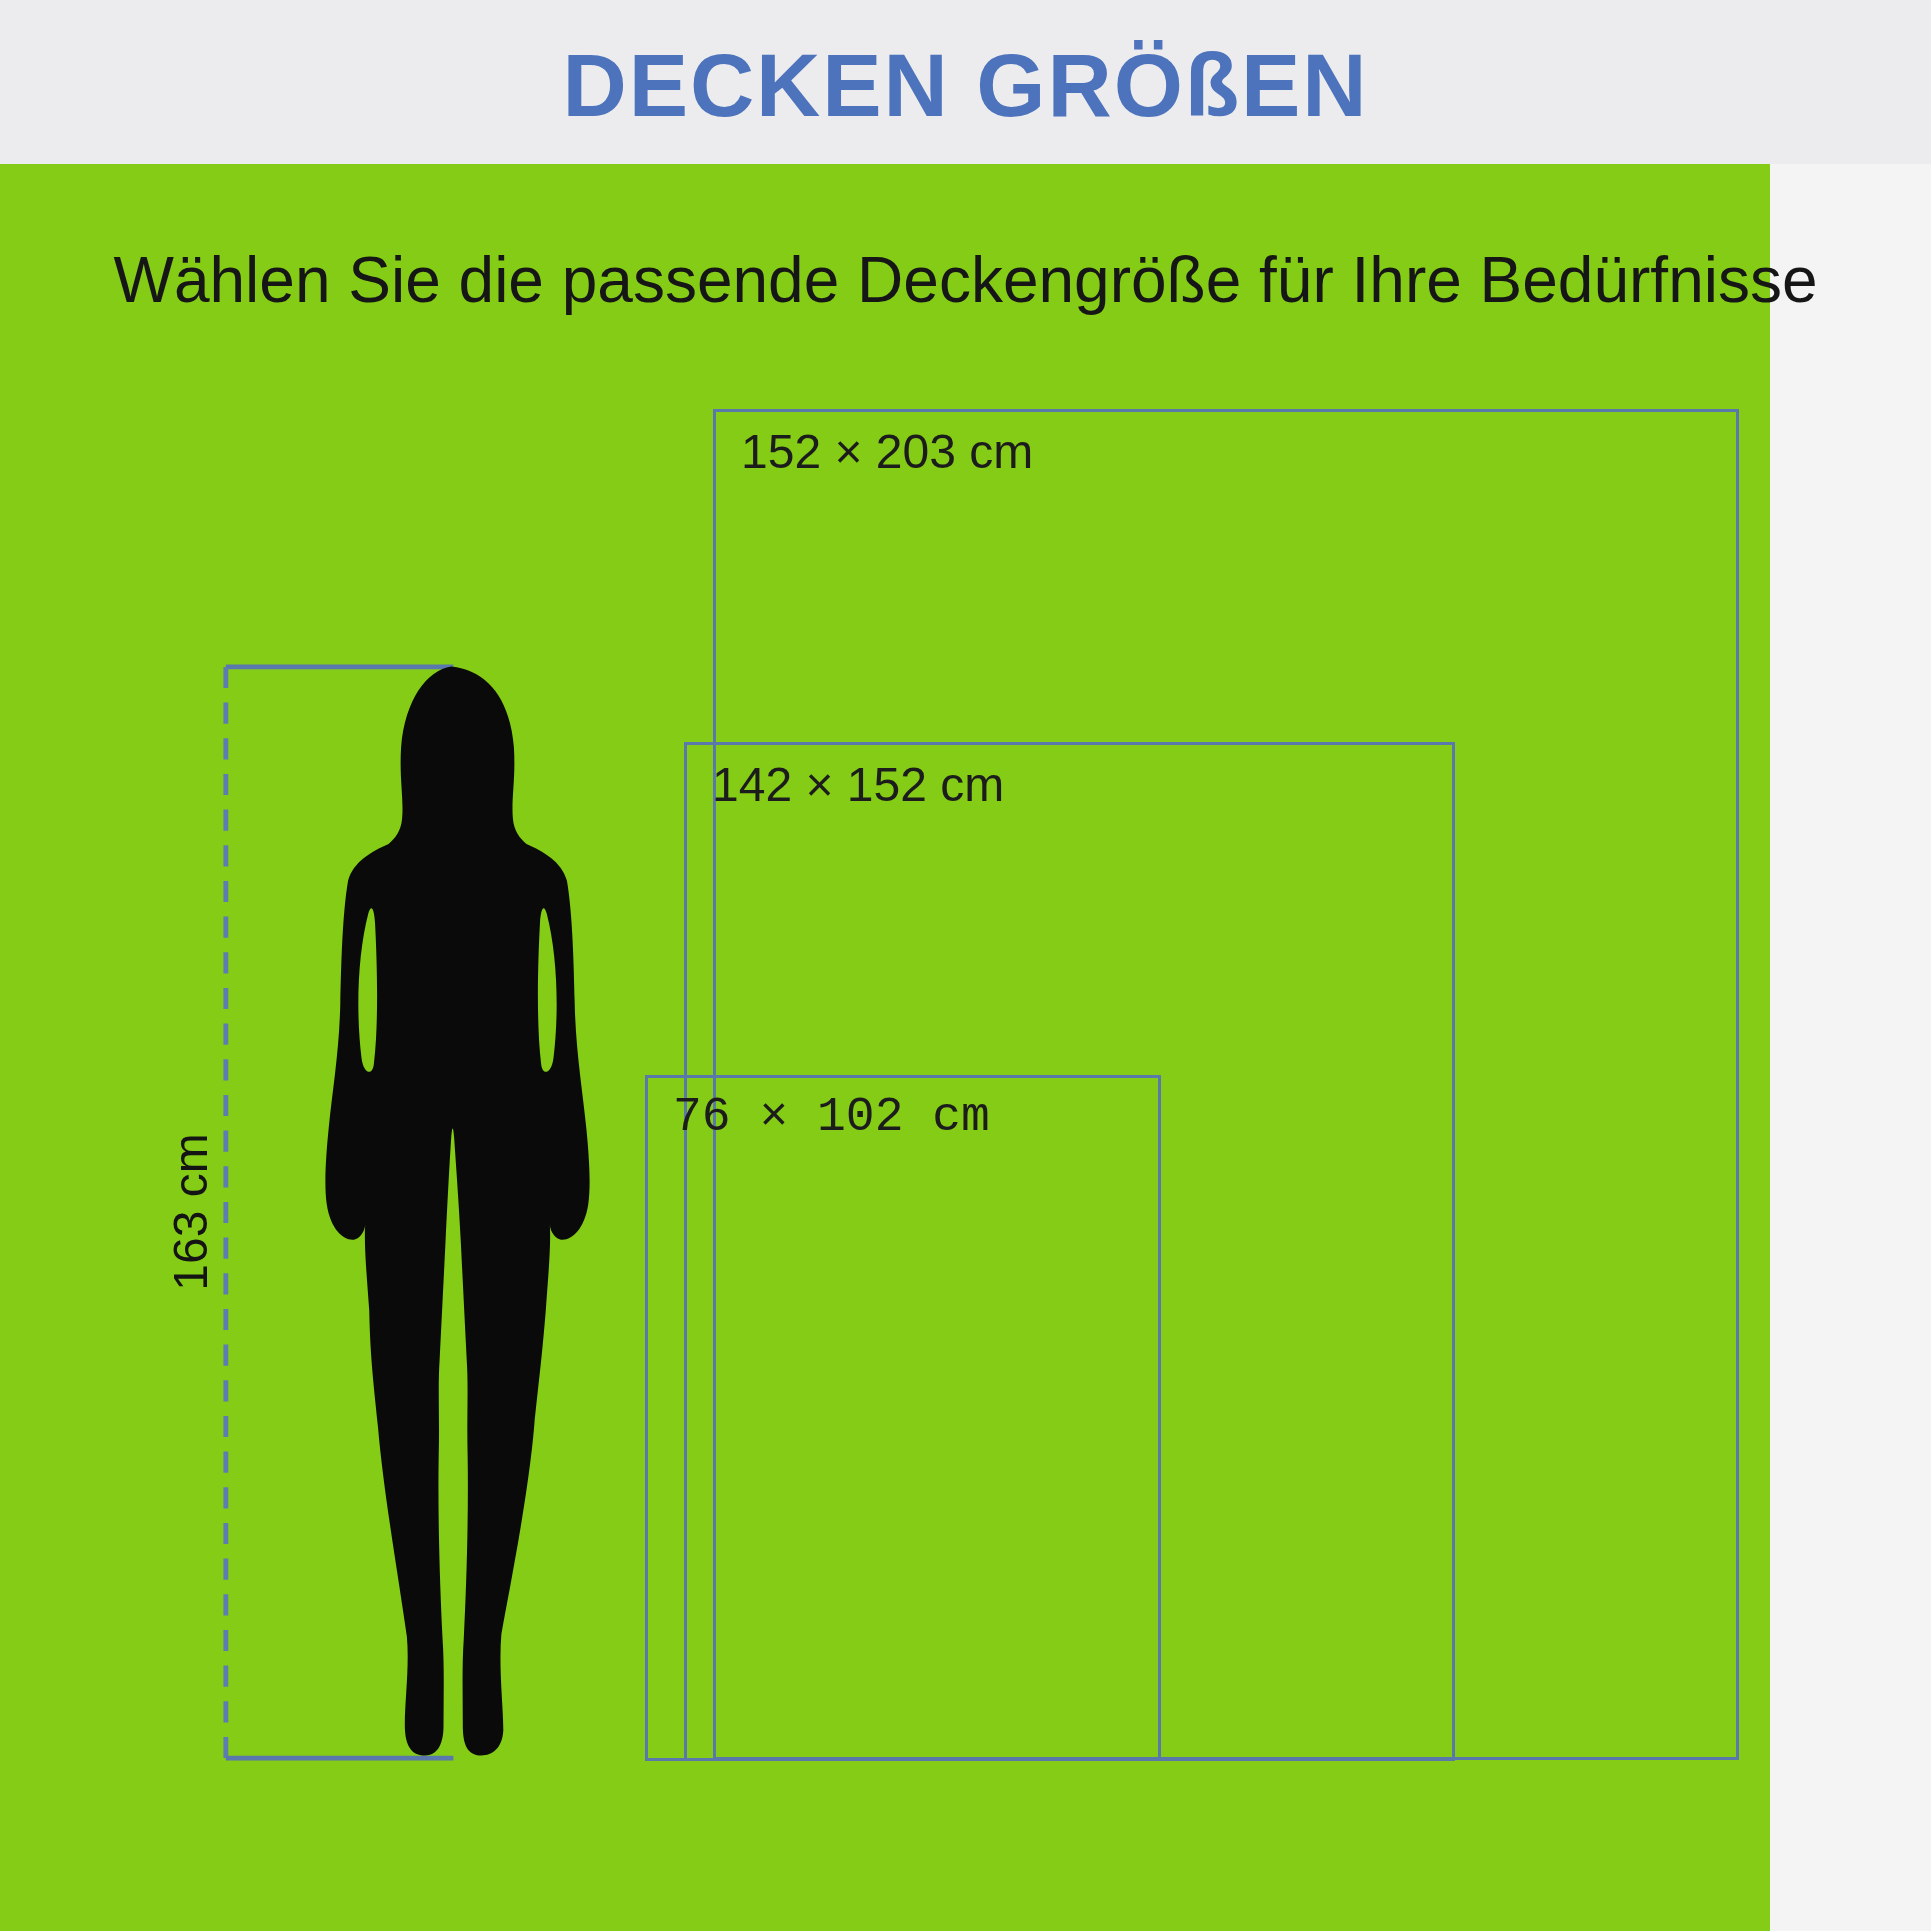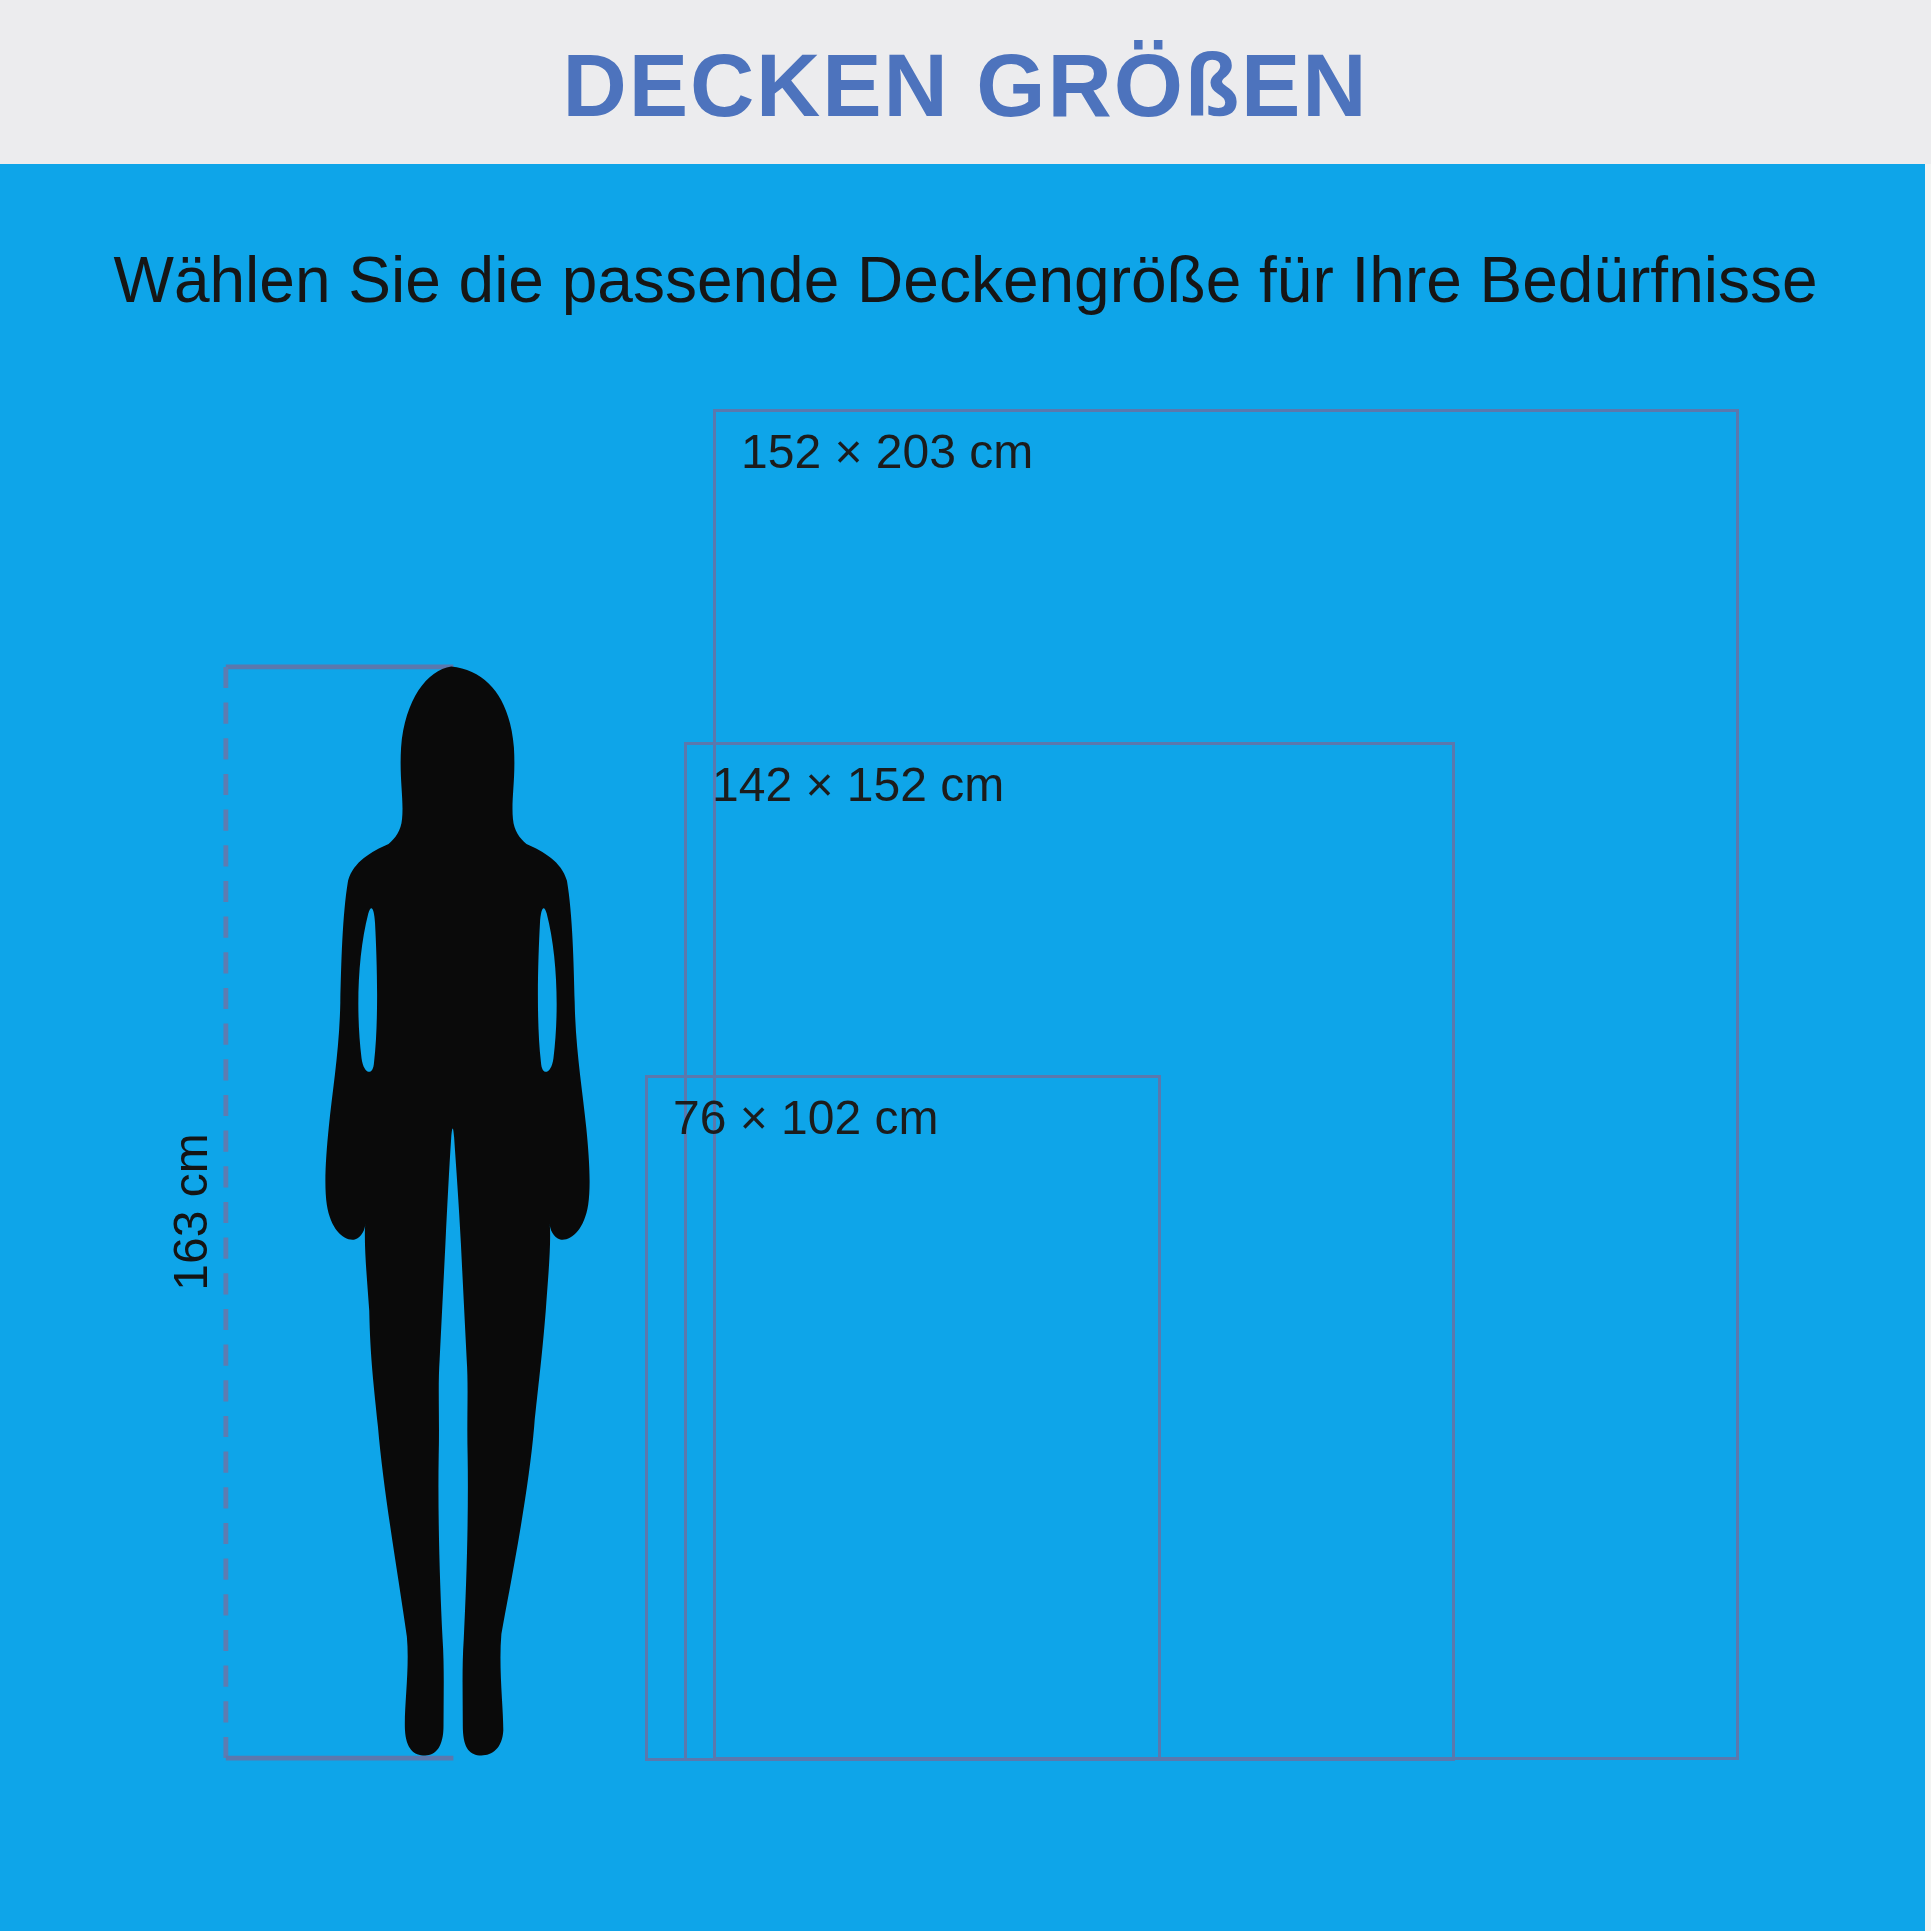--- a/index.html
+++ b/index.html
@@ -2,21 +2,21 @@
 <html><head>
 <meta charset="utf-8">
 <style>
   html,body{margin:0;padding:0;}
   body{
     width:1931px;height:1931px;
     background:#f3f4f3;
     font-family:"Liberation Sans", sans-serif;
     overflow:hidden;
   }
-  .page{position:relative;width:1925px;height:1931px;background:#0ea5e9;}
+  .page{position:relative;width:1770px;height:1931px;background:#84cc16;}
 
   
   .band{
     position:absolute;left:0;top:0;width:1931px;height:164px;
     background:#ececee;
   }
   .band h1{
     margin:0;width:100%;height:164px;line-height:170px;
     text-align:center;
     font-size:89px;font-weight:700;letter-spacing:1.9px;
@@ -37,21 +37,21 @@
     border:3.9px solid #5b78ad;
     background:transparent;
     box-sizing:border-box;
   }
   .blanket .size-label{
     position:absolute;left:25px;top:11.6px;
     font-size:48px;color:#1c1c1c;white-space:nowrap;
   }
   .blanket.large {left:713px;top:409px;width:1026px;height:1351px;}
   .blanket.medium{left:684px;top:742px;width:771px;height:1019px;}
-  .blanket.small {left:645px;top:1075px;width:516px;height:686px;}
+  .blanket.small {left:645px;top:1075px;width:516px;height:686px;font-family:Liberation Mono, monospace;}
 
   
   .measure-svg{position:absolute;left:222px;top:662px;width:241px;height:1101px;}
   .height-label{
     position:absolute;left:190px;top:1212px;
     transform:translate(-50%,-50%) rotate(-90deg);
     font-size:48px;color:#141414;white-space:nowrap;
   }
 
   

